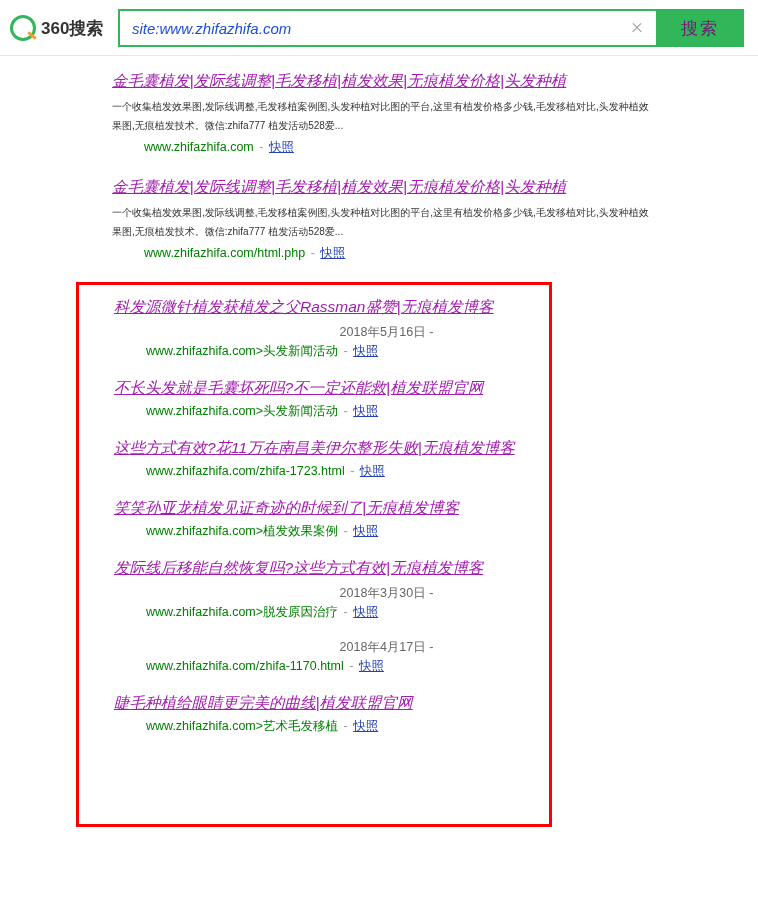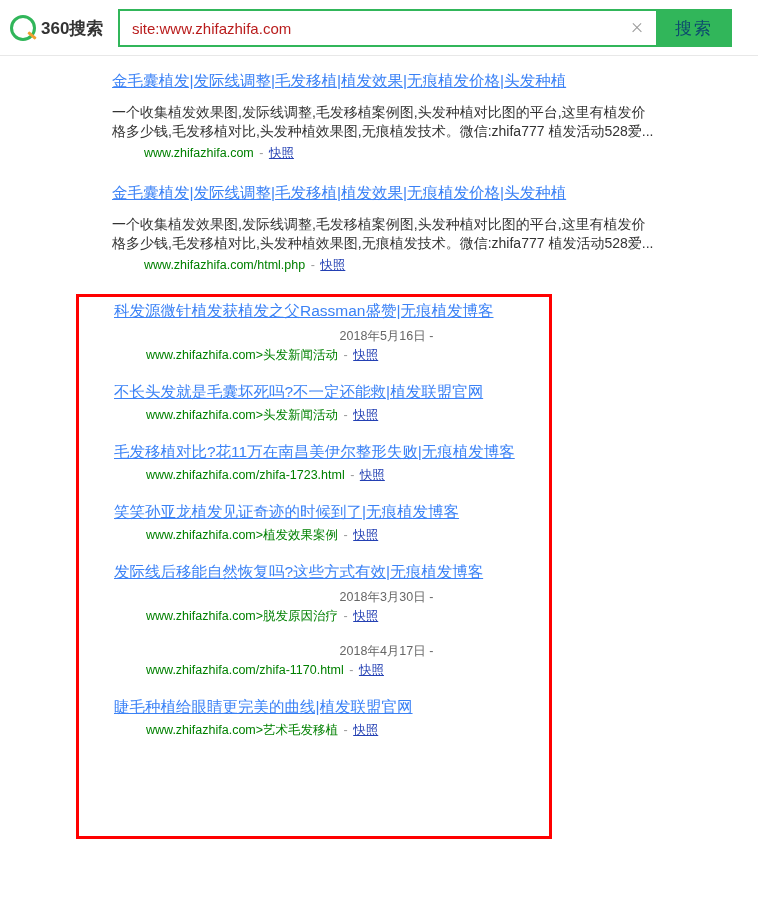--- a/index.html
+++ b/index.html
@@ -70,24 +70,25 @@
     background: #fff;
     display: flex;
     align-items: center;
     padding: 0 8px 0 10px;
   }
   .search-input {
     border: none;
     outline: none;
     flex: 1;
     font-size: 15px;
-    color: #b91c1c;
+    color: #1d4ed8;
     font-family: "Liberation Sans", sans-serif;
     height: 100%;
     background: transparent;
+    font-style: italic;
   }
   .clear-icon {
     width: 18px;
     height: 18px;
     position: relative;
     cursor: pointer;
     flex: 0 0 18px;
     margin-right: 2px;
   }
   .clear-icon::before, .clear-icon::after {
@@ -95,52 +96,53 @@
     position: absolute;
     left: 3px;
     top: 8px;
     width: 12px;
     height: 1.4px;
     background: #999;
   }
   .clear-icon::before { transform: rotate(45deg); }
   .clear-icon::after { transform: rotate(-45deg); }
   .search-btn {
-    width: 76px;
+    width: 88px;
     height: 38px;
     background: #31b65a;
-    color: #0c4a6e;
+    color: #701a75;
     border: none;
     font-size: 17px;
     font-family: "Liberation Sans", sans-serif;
     cursor: pointer;
     letter-spacing: 2px;
   }
   .results {
     padding: 14px 0 0 112px;
     position: relative;
   }
   .result {
     margin-bottom: 20px;
     width: 545px;
   }
   .result-title {
     font-size: 15.5px;
-    color: #3b82f6;
+    color: #a21caf;
     text-decoration: underline;
     line-height: 22px;
     display: inline-block;
     margin-bottom: 3px;
     cursor: pointer;
+    font-style: italic;
   }
   .result-desc {
-    font-size: 14px;
+    font-size: 10px;
     color: #333;
     line-height: 19px;
-    margin: 8px 0 3px 0;
+    margin: 2px 0 3px 0;
   }
   .result-meta {
     font-size: 12.5px;
     line-height: 18px;
     color: #008000;
     margin-left: 32px;
   }
   .result-url {
     color: #008000;
     cursor: pointer;
@@ -161,21 +163,21 @@
   .highlight-box {
     position: absolute;
     left: -36px;
     top: 0;
     width: 476px;
     border: 3px solid #ff0000;
     pointer-events: none;
   }
   .boxed-group {
     position: relative;
-    padding-top: 6px;
+    padding-top: 14px;
   }
   .boxed-group .result { margin-bottom: 17px; }
   .boxed-inner { padding-left: 2px; }
 </style>
 </head>
 <body>
 
 <div class="header">
   <div class="logo">
     <div class="logo-mark"></div>
@@ -231,21 +233,21 @@
       <div class="result">
         <a class="result-title">不长头发就是毛囊坏死吗?不一定还能救|植发联盟官网</a>
         <div class="result-meta">
           <span class="result-url">www.zhifazhifa.com&gt;头发新闻活动</span>
           <span class="meta-sep">-</span>
           <span class="snapshot">快照</span>
         </div>
       </div>
 
       <div class="result">
-        <a class="result-title">毛发移植对比?花11万在南昌美伊尔整形失败|无痕植发博客</a>
+        <a class="result-title">这些方式有效?花11万在南昌美伊尔整形失败|无痕植发博客</a>
         <div class="result-meta">
           <span class="result-url">www.zhifazhifa.com/zhifa-1723.html</span>
           <span class="meta-sep">-</span>
           <span class="snapshot">快照</span>
         </div>
       </div>
 
       <div class="result">
         <a class="result-title">笑笑孙亚龙植发见证奇迹的时候到了|无痕植发博客</a>
         <div class="result-meta">

